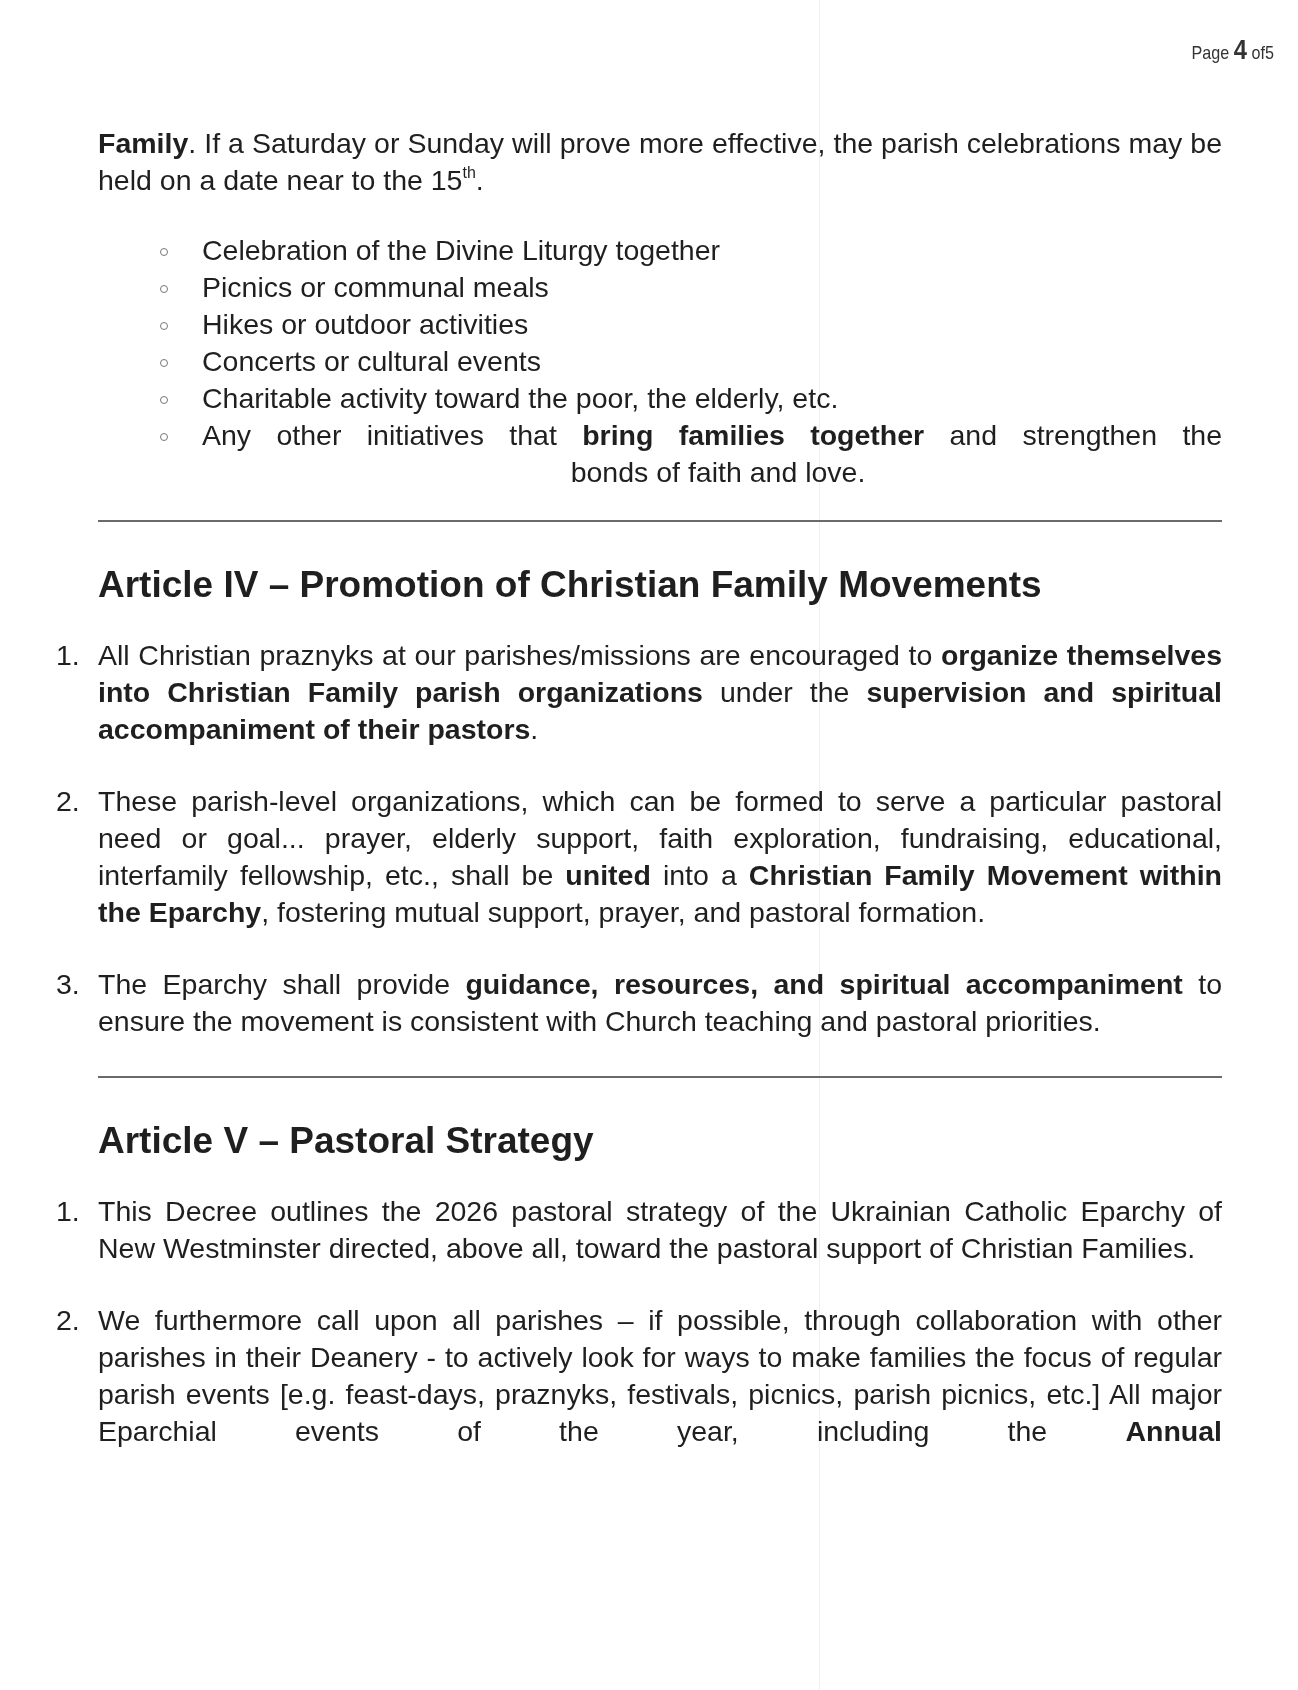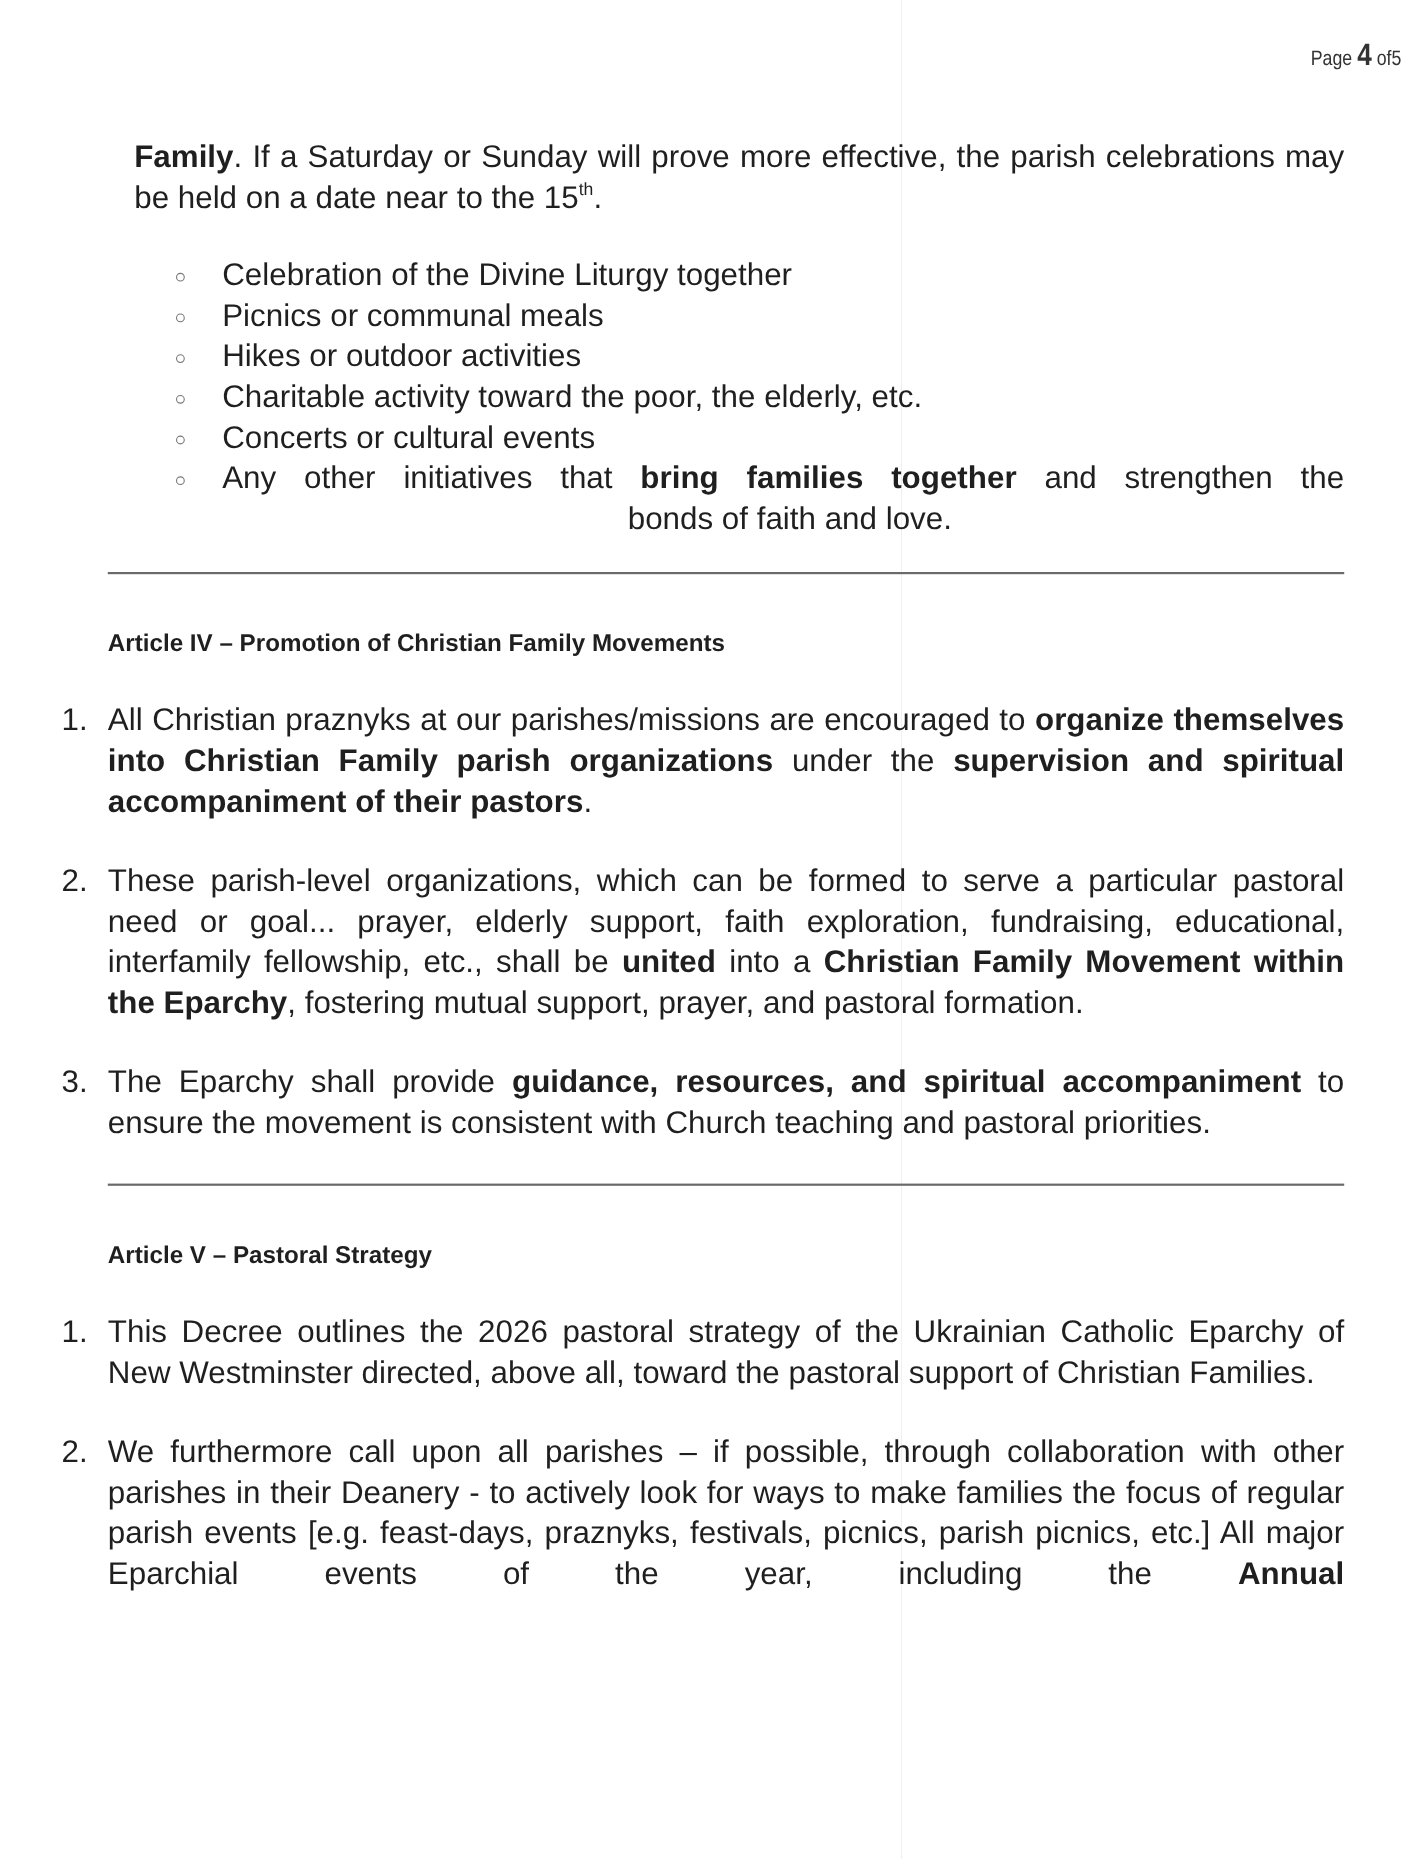--- a/index.html
+++ b/index.html
@@ -13,31 +13,31 @@
   }
   .page-number .big { font-weight: bold; font-size: 28px; }
   .content {
     position: absolute; left: 98px; width: 1124px; top: 125px;
     font-size: 28.5px; line-height: 37px;
   }
   p { margin: 0; text-align: justify; }
   .justify-last { text-align-last: justify; }
   b { font-weight: bold; }
   sup { font-size: 16px; line-height: 0; vertical-align: 12px; }
-  .para1 { margin-bottom: 33px; margin-left: 24px; }
+  .para1 { margin-bottom: 33px; }
   .bullets { list-style: none; margin: 0; padding: 0; }
   .bullets li { position: relative; padding-left: 104px; line-height: 37px; }
   .bullets li .dot {
     position: absolute; left: 62px; top: 16px; width: 8px; height: 8px;
     border: 1.5px solid #777; border-radius: 50%; box-sizing: border-box;
   }
   .bullets li.wrap { padding-left: 104px; }
   .bullets li.wrap .cont { display: block; padding-left: 12px; text-align: center; }
   .rule { height: 0; border-top: 2px solid #6a6a6a; margin: 29px 0 0 0; }
-  .heading { font-weight: bold; font-size: 22px; margin-top: 44px; margin-bottom: 34px; }
+  .heading { font-weight: bold; font-size: 37px; margin-top: 44px; margin-bottom: 34px; }
   .numbered { list-style: none; margin: 0; padding: 0; }
   .numbered li { position: relative; margin-bottom: 35px; }
   .numbered li .num { position: absolute; left: -42px; top: 0; }
   .fold-line { position: absolute; left: 819px; top: 0; width: 1px; height: 1690px; background: #f0f0f0; }
 </style>
 </head>
 <body>
 
 <div class="fold-line"></div>
 
@@ -48,22 +48,22 @@
 </div>
 
 <div class="content">
 
   <p class="para1"><b>Family</b><span>. If a Saturday or Sunday will prove more effective, the parish celebrations may be held on a date near to the 15</span><sup>th</sup><span>.</span></p>
 
   <ul class="bullets">
     <li><span class="dot"></span><span>Celebration of the Divine Liturgy together</span></li>
     <li><span class="dot"></span><span>Picnics or communal meals</span></li>
     <li><span class="dot"></span><span>Hikes or outdoor activities</span></li>
+    <li><span class="dot"></span><span>Concerts or cultural events</span></li>
     <li><span class="dot"></span><span>Charitable activity toward the poor, the elderly, etc.</span></li>
-    <li><span class="dot"></span><span>Concerts or cultural events</span></li>
     <li class="wrap">
         <span class="dot"></span>
         <p class="justify-last"><span>Any other initiatives that </span><b>bring families together</b><span> and strengthen the</span></p>
         <span class="cont">bonds of faith and love.</span>
       </li>
   </ul>
 
   <div class="rule"></div>
 
   <div class="heading">Article IV – Promotion of Christian Family Movements</div>

